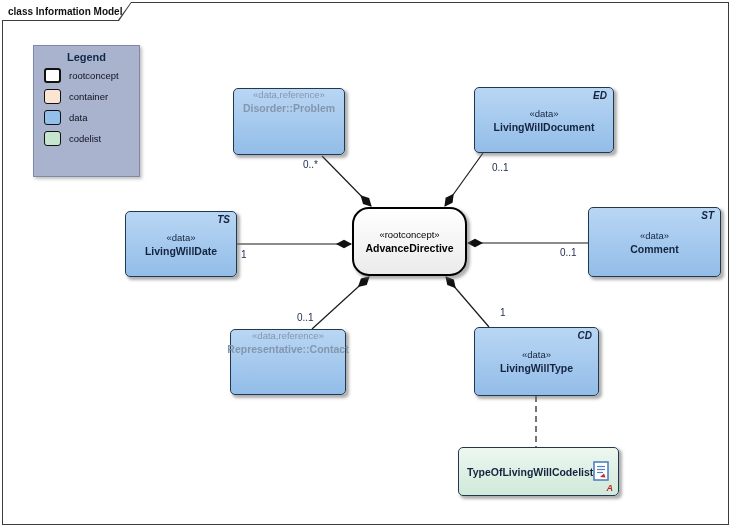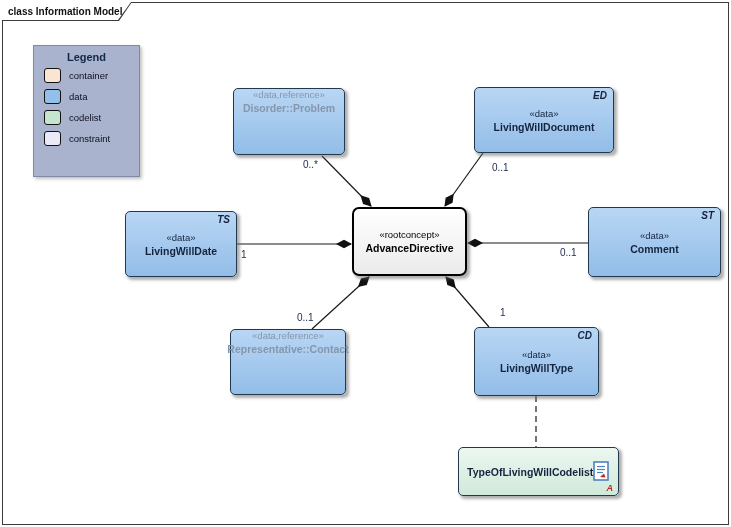--- a/index.html
+++ b/index.html
@@ -25,21 +25,21 @@
   .legend-row span{font-size:9.5px;color:#101020;margin-left:8px;}
   
   .node{position:absolute;border:1px solid #22384e;border-radius:5px;box-sizing:border-box;
     background:linear-gradient(#b9d6f4,#92bde8);box-shadow:2.5px 2.5px 3px rgba(110,110,110,.55);
     display:flex;flex-direction:column;align-items:center;justify-content:center;}
   .node .stereo{font-size:9.5px;color:#14243e;}
   .node .name{font-size:10.5px;font-weight:bold;color:#14243e;margin-top:2px;}
   .node.ref{justify-content:flex-start;}
   .node.ref .stereo,.node.ref .name{color:#8496ad;}
   .type-label{position:absolute;top:2px;right:6px;font-size:10px;font-style:italic;font-weight:bold;color:#14243e;}
-  .node.root{background:linear-gradient(#ffffff,#ebebeb);border:2.5px solid #000;border-radius:7px;}
+  .node.root{background:linear-gradient(#ffffff,#ebebeb);border:2.5px solid #000;border-radius:17px;}
   .node.root .stereo,.node.root .name{color:#000;}
   .node.codelist{background:linear-gradient(#edf7f0,#cfe9da);flex-direction:row;justify-content:flex-start;padding:0 8px;}
   .node.codelist .name{flex:1;text-align:center;margin-top:0;}
   .red-a{position:absolute;right:5px;bottom:2px;font-size:9px;font-weight:bold;font-style:italic;color:#c1272d;}
   
   #n-disorder{left:233px;top:88px;width:112px;height:67px;}
   #n-lwdoc{left:474px;top:87px;width:140px;height:66px;}
   #n-adv{left:352px;top:207px;width:115px;height:69px;}
   #n-lwdate{left:125px;top:211px;width:112px;height:66px;}
   #n-comment{left:588px;top:207px;width:133px;height:70px;}
@@ -81,34 +81,34 @@
     <line x1="588" y1="243" x2="468" y2="243" marker-end="url(#diamond)"></line>
     <line x1="312" y1="329" x2="369" y2="277" marker-end="url(#diamond)"></line>
     <line x1="489" y1="327" x2="446" y2="277" marker-end="url(#diamond)"></line>
     <line x1="536" y1="396" x2="536" y2="447" stroke-dasharray="6,4"></line>
   </g>
 </svg>
 
 <div class="legend">
   <div class="legend-title">Legend</div>
   <div class="legend-row">
+    <div class="swatch thick" style="background: rgb(255, 255, 255);"></div>
+    <span>rootconcept</span>
+  </div>
+  <div class="legend-row">
     <div class="swatch" style="background: rgb(250, 229, 211);"></div>
     <span>container</span>
   </div>
   <div class="legend-row">
     <div class="swatch" style="background: rgb(146, 192, 234);"></div>
     <span>data</span>
   </div>
   <div class="legend-row">
     <div class="swatch" style="background: rgb(197, 229, 207);"></div>
     <span>codelist</span>
-  </div>
-  <div class="legend-row">
-    <div class="swatch" style="background: rgb(233, 233, 248);"></div>
-    <span>constraint</span>
   </div>
 </div>
 
 <div class="node ref" id="n-disorder">
   <span class="stereo">«data,reference»</span>
   <span class="name">Disorder::Problem</span>
 </div>
 
 <div class="node" id="n-lwdoc">
   <span class="type-label">ED</span>

